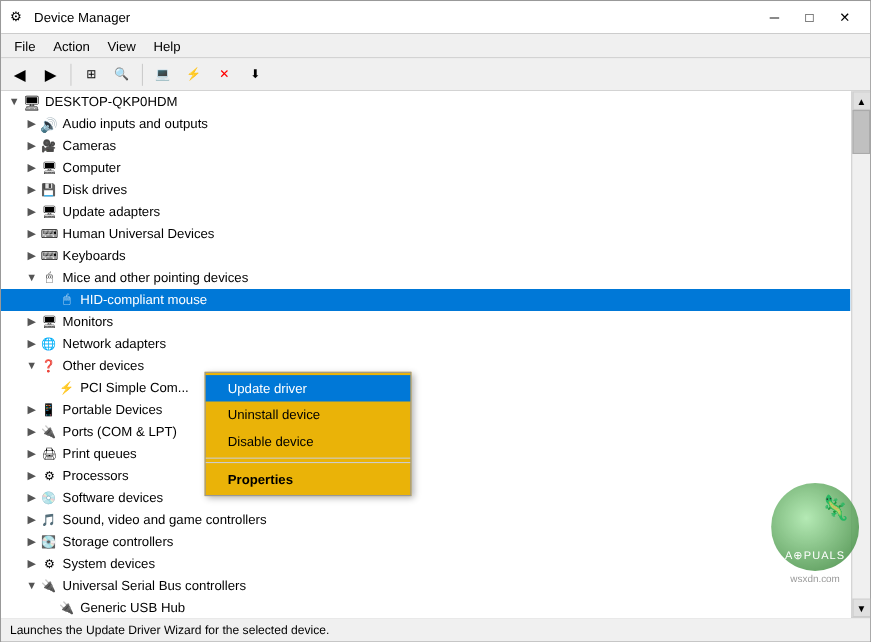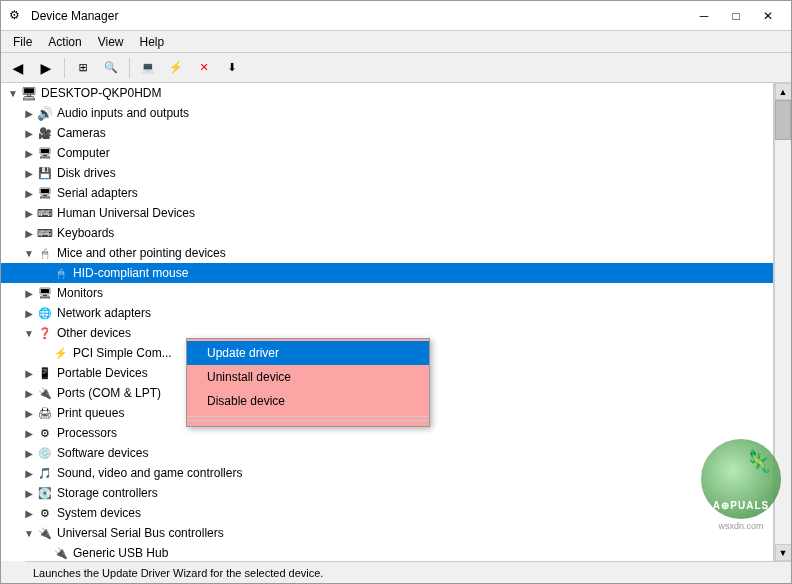--- a/index.html
+++ b/index.html
@@ -179,31 +179,30 @@
     }
     .status-bar {
       height: 22px;
       background: #f0f0f0;
       border-top: 1px solid #ccc;
       display: flex;
       align-items: center;
       padding: 0 8px;
       font-size: 11px;
       color: #000;
-      margin-left: 24px;
     }
     
     .context-menu {
       position: absolute;
       top: 255px;
       left: 185px;
-      background: #fca5a5;
+      background: #eab308;
       border: 1px solid #999;
       box-shadow: 2px 2px 6px rgba(0,0,0,0.3);
-      width: 244px;
+      width: 188px;
       z-index: 100;
       padding: 2px 0;
     }
     .ctx-item {
       padding: 5px 20px;
       cursor: pointer;
       font-size: 12px;
     }
     .ctx-item.highlighted {
       background: #0078d7;
@@ -290,21 +289,21 @@
 
       <div class="tree-item" style="padding-left:20px;">
         <span class="expand-btn">▶</span>
         <span class="item-icon" style="font-size:11px;">💾</span>
         <span class="item-label">Disk drives</span>
       </div>
 
       <div class="tree-item" style="padding-left:20px;">
         <span class="expand-btn">▶</span>
         <span class="item-icon" style="font-size:11px;">🖥</span>
-        <span class="item-label">Serial adapters</span>
+        <span class="item-label">Update adapters</span>
       </div>
 
       <div class="tree-item" style="padding-left:20px;">
         <span class="expand-btn">▶</span>
         <span class="item-icon" style="font-size:11px;">⌨</span>
         <span class="item-label">Human Universal Devices</span>
       </div>
 
       <div class="tree-item" style="padding-left:20px;">
         <span class="expand-btn">▶</span>
@@ -417,28 +416,29 @@
       </div>
       <div class="sb-btn">▼</div>
     </div>
 
     <div class="context-menu">
       <div class="ctx-item highlighted">Update driver</div>
       <div class="ctx-item">Uninstall device</div>
       <div class="ctx-item">Disable device</div>
       <div class="ctx-sep"></div>
       <div class="ctx-sep"></div>
+      <div class="ctx-item bold">Properties</div>
     </div>
 
     <div class="watermark">
       <div style="display:flex; flex-direction:column; align-items:center;">
         <div style="position:relative; width:80px; height:80px;">
           <div style="width:80px; height:80px; border-radius:50%; background:radial-gradient(circle at 40% 40%, #a8e6a8, #2d7a2d); display:flex; align-items:center; justify-content:center; position:relative; overflow:hidden;">
             <div style="position:absolute; top:10px; right:8px; font-size:22px;">🦎</div>
-            <div style="position:absolute; bottom:8px; left:50%; transform:translateX(-50%); font-size:10px; font-weight:bold; color:#fff; white-space:nowrap; letter-spacing:1px;">A⊕PUALS</div>
+            <div style="position:absolute; bottom:8px; left:50%; transform:translateX(-50%); font-size:10px; font-weight:normal; color:#fff; white-space:nowrap; letter-spacing:1px;">A⊕PUALS</div>
           </div>
         </div>
         <div style="font-size:9px; color:#888; margin-top:2px;">wsxdn.com</div>
       </div>
     </div>
   </div>
 
   <div class="status-bar">
     <span>Launches the Update Driver Wizard for the selected device.</span>
   </div>

